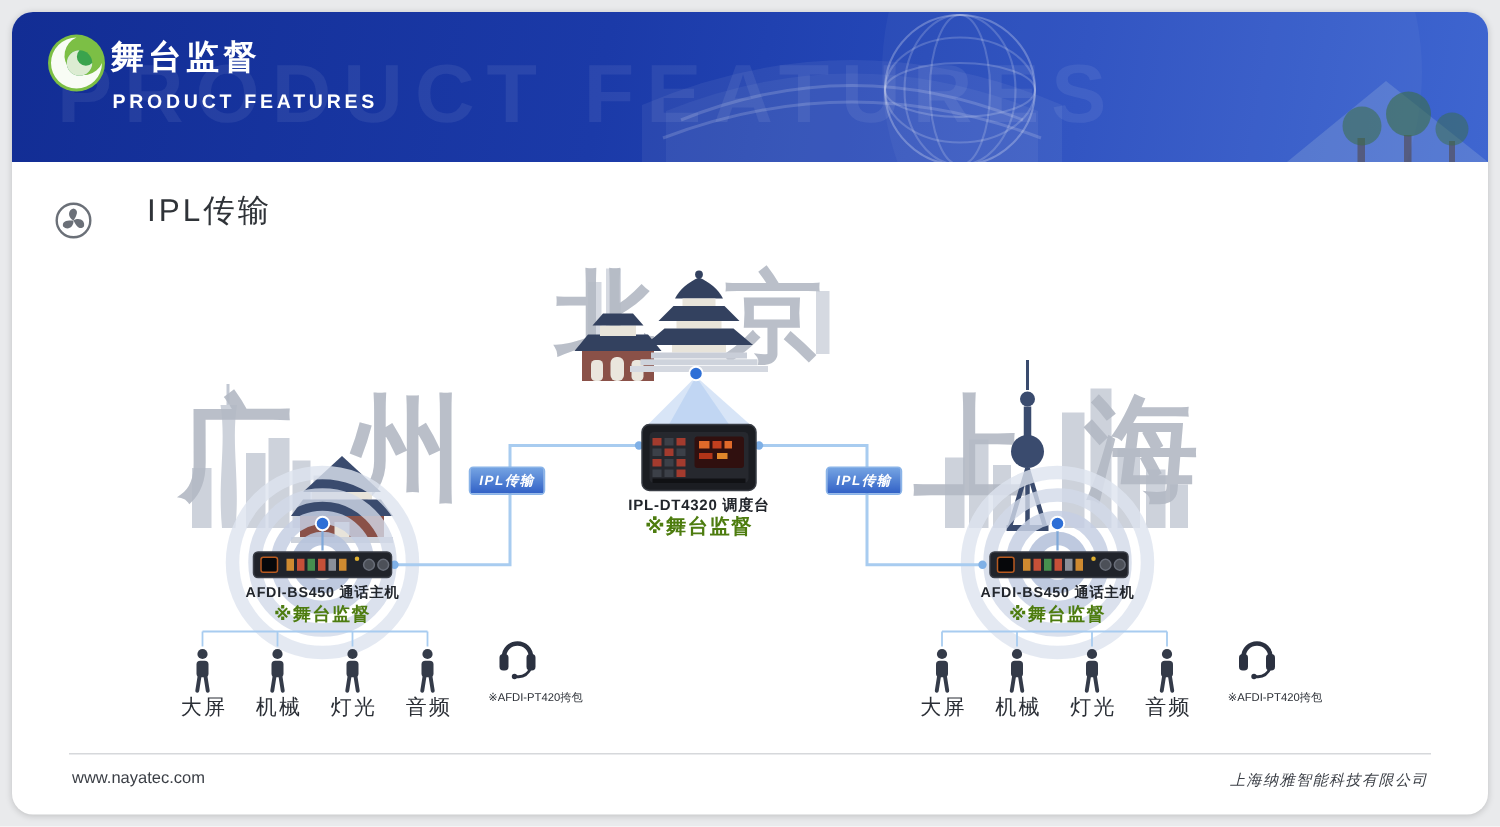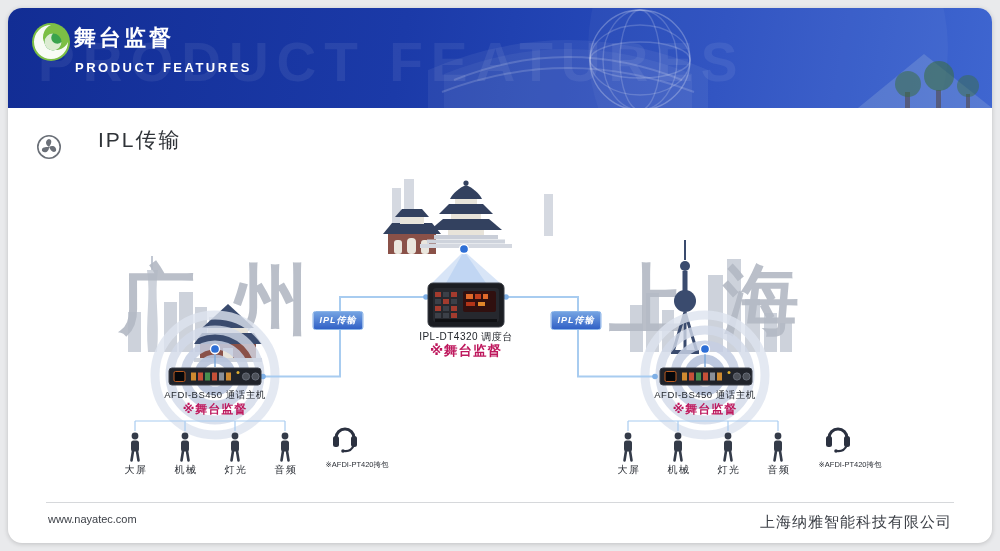--- a/index.html
+++ b/index.html
@@ -29,39 +29,39 @@
 
   
   .wm { position:absolute; font-weight:700; color:#b3b9c4; opacity:.9; line-height:1; white-space:nowrap; }
   .wm-bj { left:362px; top:170px; font-size:66px; letter-spacing:46px; }
   .wm-gz { left:111px; top:254px; font-size:76px; letter-spacing:38px; }
   .wm-sh { left:601px; top:254px; font-size:76px; letter-spacing:38px;text-align:right; }
 
   .art { position:absolute; left:0; top:0; }
 
   
-  .dev-model { position:absolute; font-weight:400; color:#22262c; font-size:9.5px; letter-spacing:.5px;text-align:right; }
-  .dev-role  { position:absolute; font-weight:700; color:#be185d; font-size:12px; letter-spacing:1px; }
+  .dev-model { position:absolute; font-weight:700; color:#22262c; font-size:9.5px; letter-spacing:.5px;text-align:right; }
+  .dev-role  { position:absolute; font-weight:700; color:#4d7c0f; font-size:12px; letter-spacing:1px; }
   .console-model { top:322px; left:458px; font-size:10px; }
   .console-role  { top:334px; left:458px; font-size:13.5px; }
   .left-model  { top:381px; left:207px; }
   .left-role   { top:393px; left:207px; }
   .right-model { top:381px; left:697px; }
   .right-role  { top:393px; left:697px; }
 
   .ipl-box { position:absolute; top:303px; padding:2px 6px; font-size:9px; font-weight:700; color:#fff;
              background:linear-gradient(#74a3e2,#3161c6); border:1px solid #8ab4e8; border-radius:3px;
              letter-spacing:1px;font-style:italic; }
-  .staff-label { position:absolute; top:455px; font-size:10px; color:#2b2f36; letter-spacing:1.5px; }
+  .staff-label { position:absolute; top:455px; font-size:14px; color:#2b2f36; letter-spacing:1.5px; }
   .beltpack-label { position:absolute; top:452px; font-size:7.5px; color:#2b2f36;margin-left:12px; }
 
   
   .footer-line { position:absolute; left:38px; right:38px; top:494px; height:1px; background:#d6d8db; }
   .footer-web { position:absolute; left:40px; top:505px; font-size:11px; color:#3a3e45; }
-  .footer-co  { position:absolute; right:40px; top:505px; font-size:15px; color:#3a3e45; letter-spacing:1px; }
+  .footer-co  { position:absolute; right:40px; top:505px; font-size:10px; color:#3a3e45; letter-spacing:1px;font-style:italic; }
 </style>
 </head>
 <body>
 
 <div class="stage">
 <div class="slide">
 
   <div class="header">
     <svg class="hdr-art" width="984" height="100" viewBox="0 0 984 100">
       <g>
@@ -131,20 +131,21 @@
       <rect x="638" y="285" width="13" height="59"></rect>
       <rect x="654" y="302" width="12" height="42"></rect>
       <rect x="700" y="267" width="15" height="77"></rect>
       <rect x="719" y="251" width="14" height="93"></rect>
       <rect x="737" y="291" width="15" height="53"></rect>
       <rect x="756" y="305" width="13" height="39"></rect>
       <rect x="772" y="315" width="12" height="29"></rect>
     </g>
   </svg>
 
+  <div class="wm wm-bj">北京</div>
   <div class="wm wm-gz">广州</div>
   <div class="wm wm-sh">上海</div>
 
   <svg class="art" width="984" height="535" viewBox="0 0 984 535">
 
     <g>
       <rect x="380" y="226" width="48" height="20" fill="#8a5148"></rect>
       <rect x="386" y="232" width="8" height="14" rx="3" fill="#eae6dd"></rect>
       <rect x="399" y="230" width="9" height="16" rx="4" fill="#eae6dd"></rect>
       <rect x="413" y="232" width="8" height="14" rx="3" fill="#eae6dd"></rect>

